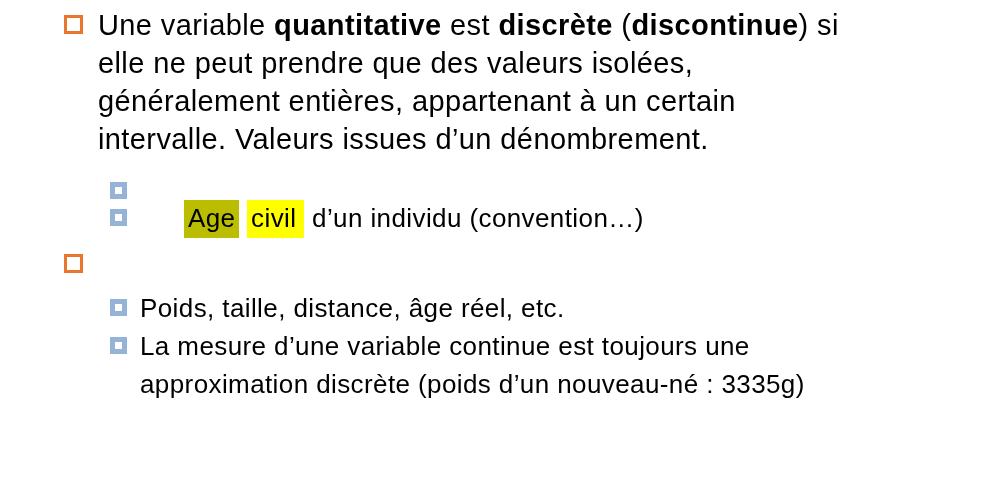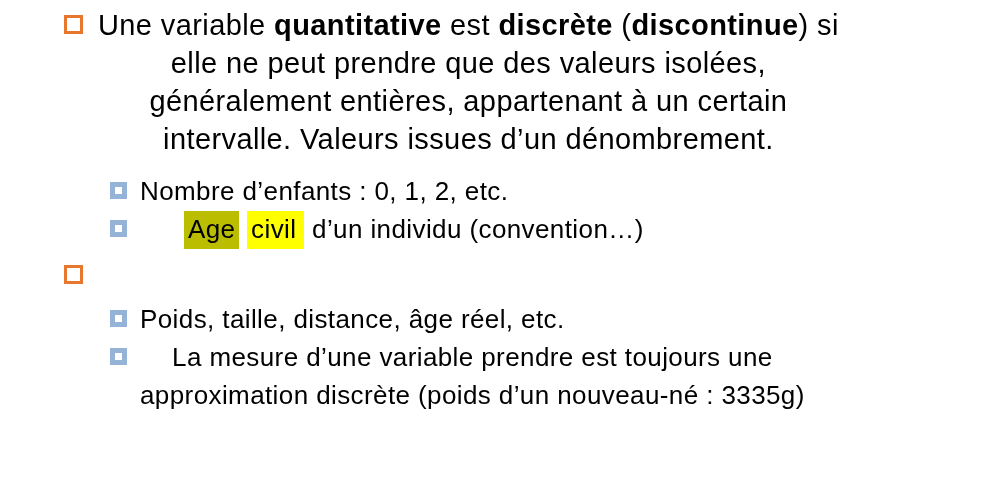--- a/index.html
+++ b/index.html
@@ -10,21 +10,20 @@
   .slide {
     position: relative;
     width: 940px;
     height: 496px;
     overflow: hidden;
     background: var(--c-bg, #ffffff);
     color: var(--c-text, #000000);
     font-family: "Liberation Sans", sans-serif;
     box-sizing: border-box;
     padding: 6px 24px 0 64px;
-    text-align: center;
   }
   .item {
     display: flex;
     align-items: flex-start;
   }
   .item .txt {
     white-space: pre-wrap;
     letter-spacing: 0.4px;
   }
   
@@ -79,36 +78,35 @@
   <div class="item l1" id="item-1">
     <span class="bullet"></span>
     <div class="txt"><span class="seg">Une variable </span><span class="seg b">quantitative</span><span class="seg"> est </span><span class="seg b">discrète</span><span class="seg"> (</span><span class="seg b">discontinue</span><span class="seg">) si
 elle ne peut prendre que des valeurs isolées,
 généralement entières, appartenant à un certain
 intervalle. Valeurs issues d’un dénombrement.</span></div>
   </div>
 
   <div class="item l2" id="item-2">
     <span class="bullet"></span>
-    <div class="txt"><span class="seg">Nombre d’enfants : 0, 1, 2, etc.</span></div>
   </div>
 
   <div class="item l2" id="item-3">
     <span class="bullet"></span>
     <div class="txt"><span class="seg hl-olive">Age</span><span class="seg"> </span><span class="seg hl-yellow">civil</span><span class="seg"> d’un individu (convention…)</span></div>
   </div>
 
   <div class="item l1" id="item-4">
     <span class="bullet"></span>
   </div>
 
   <div class="item l2" id="item-5">
     <span class="bullet"></span>
     <div class="txt"><span class="seg">Poids, taille, distance, âge réel, etc.</span></div>
   </div>
 
   <div class="item l2" id="item-6">
     <span class="bullet"></span>
-    <div class="txt"><span class="seg">La mesure d’une variable prendre est toujours une
+    <div class="txt"><span class="seg">La mesure d’une variable continue est toujours une
 approximation discrète (poids d’un nouveau-né : 3335g)</span></div>
   </div>
 
 </div>
 
 </body></html>

